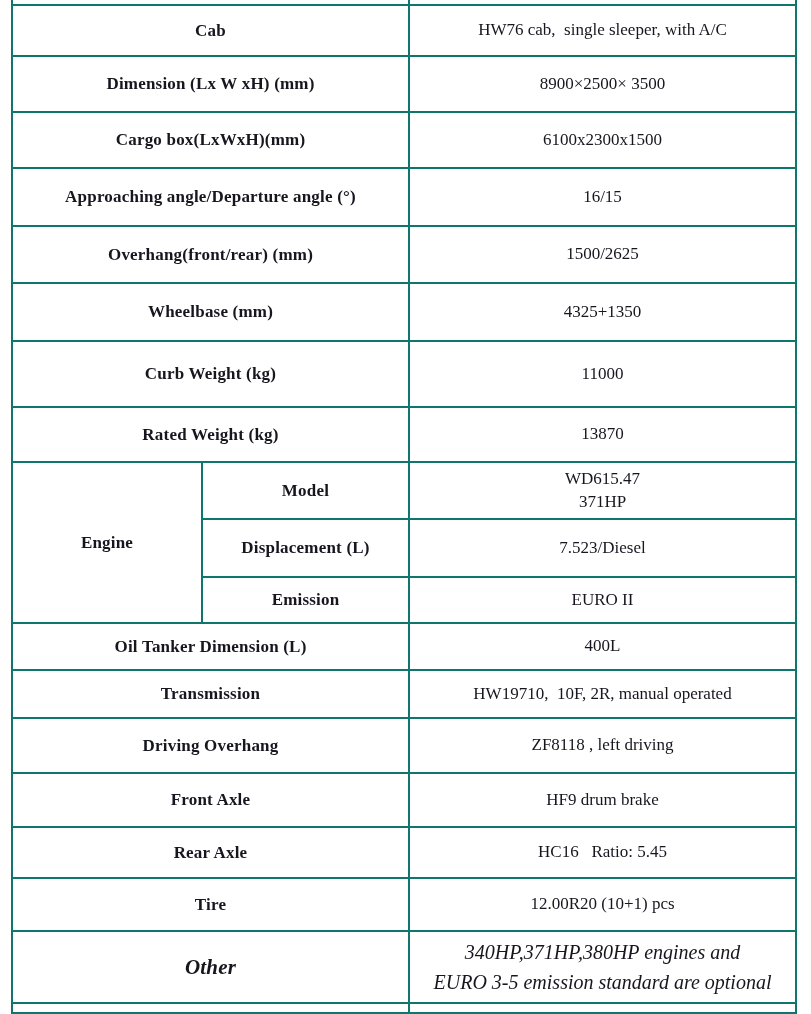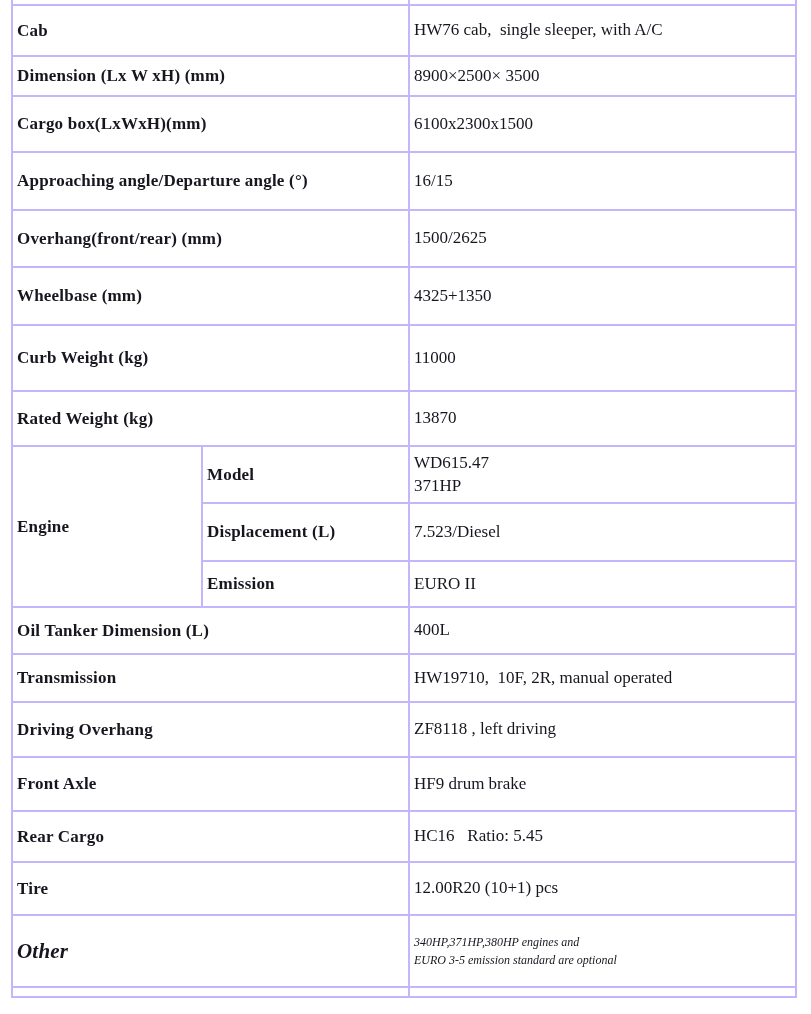--- a/index.html
+++ b/index.html
@@ -18,21 +18,22 @@
   }
   table.spec-table {
     position: absolute;
     left: 11px;
     top: -3px;
     width: 786px;
     border-collapse: collapse;
     table-layout: fixed;
   }
   table.spec-table td {
-    border: 2px solid #c4b5fd;
+    border: 2px solid #0f766e;
+    text-align: center;
     vertical-align: middle;
     padding: 2px 4px;
     overflow: hidden;
   }
   td.label {
     font-weight: bold;
     font-size: 17px;
     letter-spacing: 0.2px;
     white-space: pre-wrap;
   }
@@ -41,21 +42,21 @@
     white-space: pre-wrap;
     line-height: 1.35;
     margin-top: 12px;
   }
   tr.other-row td.label {
     font-style: italic;
     font-size: 21px;
   }
   tr.other-row td.value {
     font-style: italic;
-    font-size: 12px;
+    font-size: 20px;
     line-height: 1.5;
   }
   tr.sliver td { padding: 0; }
 </style>
 </head>
 <body>
 
 <div class="page">
   <table class="spec-table">
     <colgroup>
@@ -66,21 +67,21 @@
     <tbody>
       <tr class="sliver" style="height:7px">
         <td colspan="2"></td>
         <td></td>
       </tr>
 
       <tr style="height:51px">
         <td colspan="2" class="label">Cab</td>
         <td class="value">HW76 cab,  single sleeper, with A/C</td>
       </tr>
-      <tr style="height:40px">
+      <tr style="height:56px">
         <td colspan="2" class="label">Dimension (Lx W xH) (mm)</td>
         <td class="value">8900×2500× 3500</td>
       </tr>
       <tr style="height:56px">
         <td colspan="2" class="label">Cargo box(LxWxH)(mm)</td>
         <td class="value">6100x2300x1500</td>
       </tr>
       <tr style="height:58px">
         <td colspan="2" class="label">Approaching angle/Departure angle (°)</td>
         <td class="value">16/15</td>
@@ -127,21 +128,21 @@
       </tr>
       <tr style="height:55px">
         <td colspan="2" class="label">Driving Overhang</td>
         <td class="value">ZF8118 , left driving</td>
       </tr>
       <tr style="height:54px">
         <td colspan="2" class="label">Front Axle</td>
         <td class="value">HF9 drum brake</td>
       </tr>
       <tr style="height:51px">
-        <td colspan="2" class="label">Rear Cargo</td>
+        <td colspan="2" class="label">Rear Axle</td>
         <td class="value">HC16   Ratio: 5.45</td>
       </tr>
       <tr style="height:53px">
         <td colspan="2" class="label">Tire</td>
         <td class="value">12.00R20 (10+1) pcs</td>
       </tr>
       <tr class="other-row" style="height:72px">
         <td colspan="2" class="label">Other</td>
         <td class="value">340HP,371HP,380HP engines and
 EURO 3-5 emission standard are optional</td>

